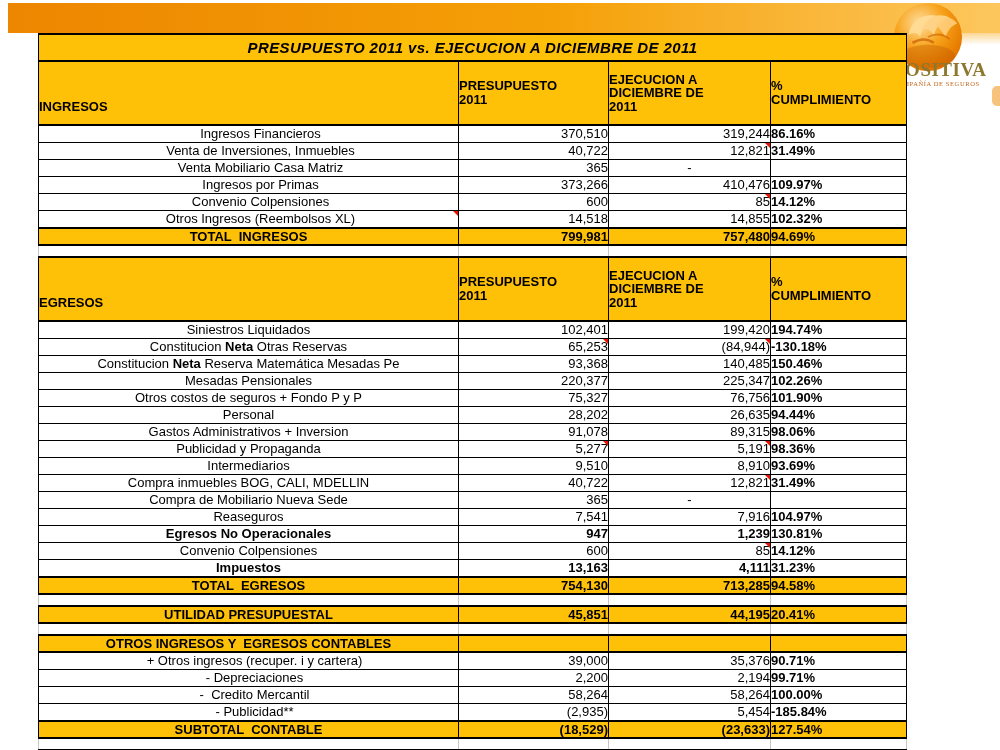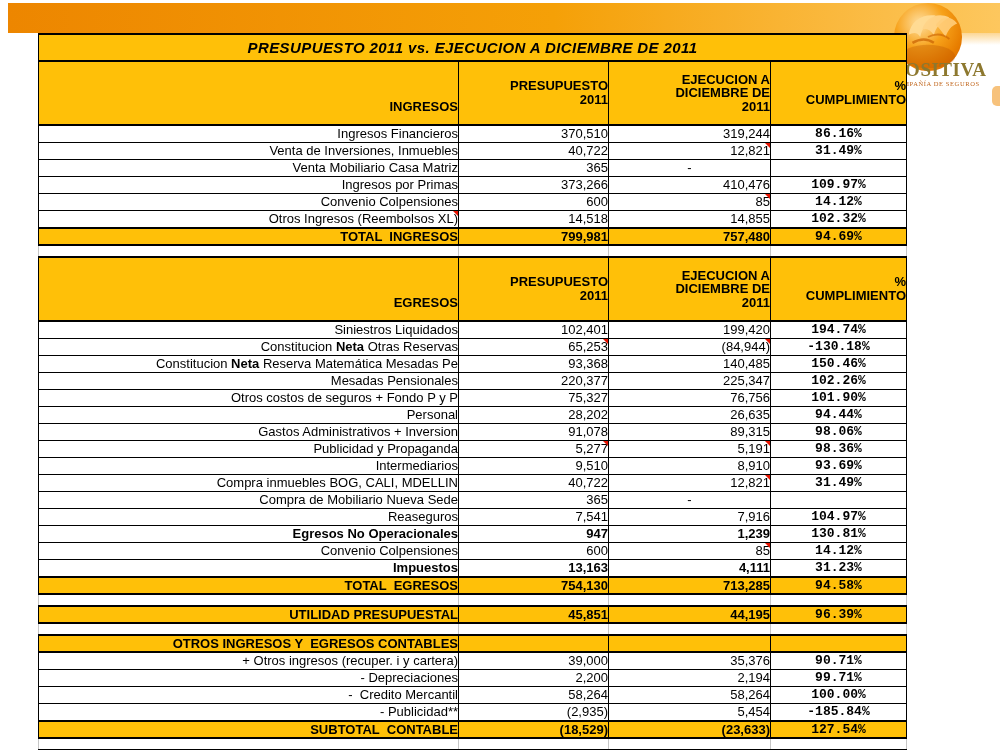--- a/index.html
+++ b/index.html
@@ -25,34 +25,34 @@
   
   table.budget{position:absolute;left:38px;top:33px;width:868px;z-index:5;
                border-collapse:collapse;table-layout:fixed;font-size:13px;line-height:1.05;}
   table.budget td{border:1px solid #000;padding:0;position:relative;overflow:hidden;
                   background:#fff;vertical-align:middle;}
   td:first-child{border-left-width:2px;}
   td:last-child{border-right-width:2px;}
 
   tr.title td{height:25px;background:var(--gold,#FFC008);font-weight:bold;text-align:center;
               font-size:15px;letter-spacing:.4px;border-top-width:2px;border-bottom-width:2px;font-style:italic;}
-  tr.colhead td{height:52px;background:var(--gold,#FFC008);font-weight:bold;text-align:right;
+  tr.colhead td{height:52px;background:var(--gold,#FFC008);font-weight:bold;text-align:left;
                 border-top-width:2px;border-bottom-width:2px;}
   tr.colhead td.lblh{vertical-align:bottom;padding-bottom:10px;}
   tr.r td{height:16px;}
   tr.gold td{height:15px;background:var(--gold,#FFC008);font-weight:bold;
              border-top-width:2px;border-bottom-width:2px;}
   tr.gap td{height:10px;border:1px solid #c6c6c6;background:#fff;}
 
-  td.lbl{text-align:right;padding-left:3px;}
+  td.lbl{text-align:center;padding-left:3px;}
   td.lbl .lt{white-space:pre;display:inline-block;}
   td.lbl.ind{padding-left:24px;}
   td.lbl.inds{padding-left:12px;}
   td.num{text-align:right;padding-right:5px;white-space:pre;margin-left:46px;}
-  td.pct{text-align:center;padding-right:5px;font-weight:bold;white-space:pre;font-family:Liberation Mono, monospace;}
+  td.pct{text-align:left;padding-right:5px;font-weight:bold;white-space:pre;}
   td.num.dash{text-align:center;padding-right:0;}
   tr.boldrow td.lbl,tr.boldrow td.num{font-weight:bold;}
 
   .mk{position:absolute;top:0;right:0;width:0;height:0;
       border-top:5px solid var(--marker,#E81300);border-left:5px solid transparent;}
 </style>
 </head>
 <body>
 
 <div class="slide">
@@ -254,21 +254,21 @@
         <tr class="gap">
           <td></td>
           <td></td>
           <td></td>
           <td></td>
         </tr>
         <tr class="gold">
           <td class="lbl"><span class="lt">UTILIDAD PRESUPUESTAL</span></td>
           <td class="num">45,851</td>
           <td class="num">44,195</td>
-          <td class="pct">96.39%</td>
+          <td class="pct">20.41%</td>
         </tr>
         <tr class="gap">
           <td></td>
           <td></td>
           <td></td>
           <td></td>
         </tr>
         <tr class="gold">
           <td class="lbl"><span class="lt">OTROS INGRESOS Y  EGRESOS CONTABLES</span></td>
           <td></td>

